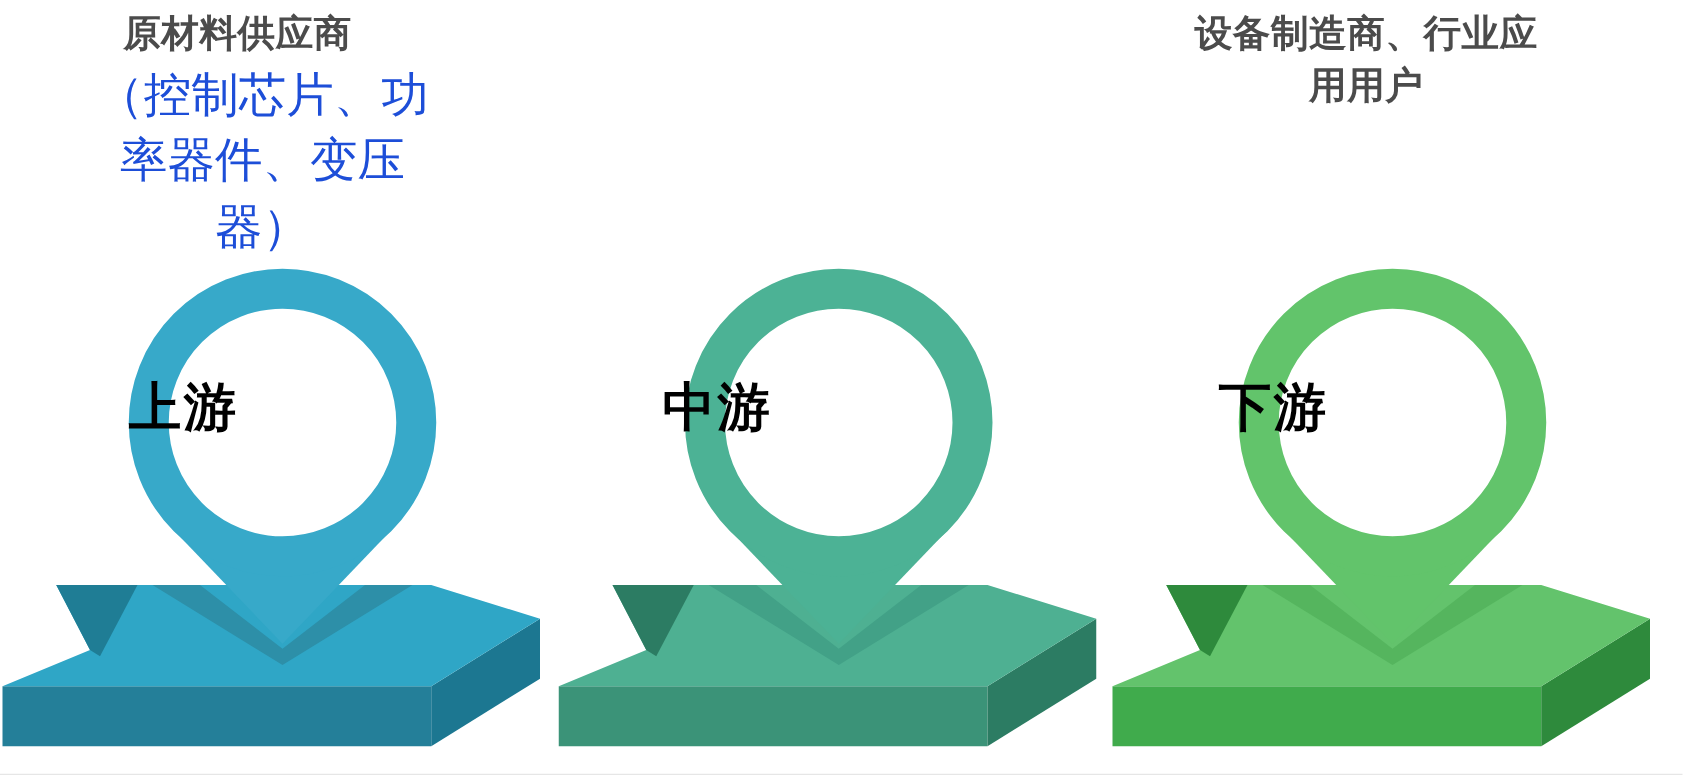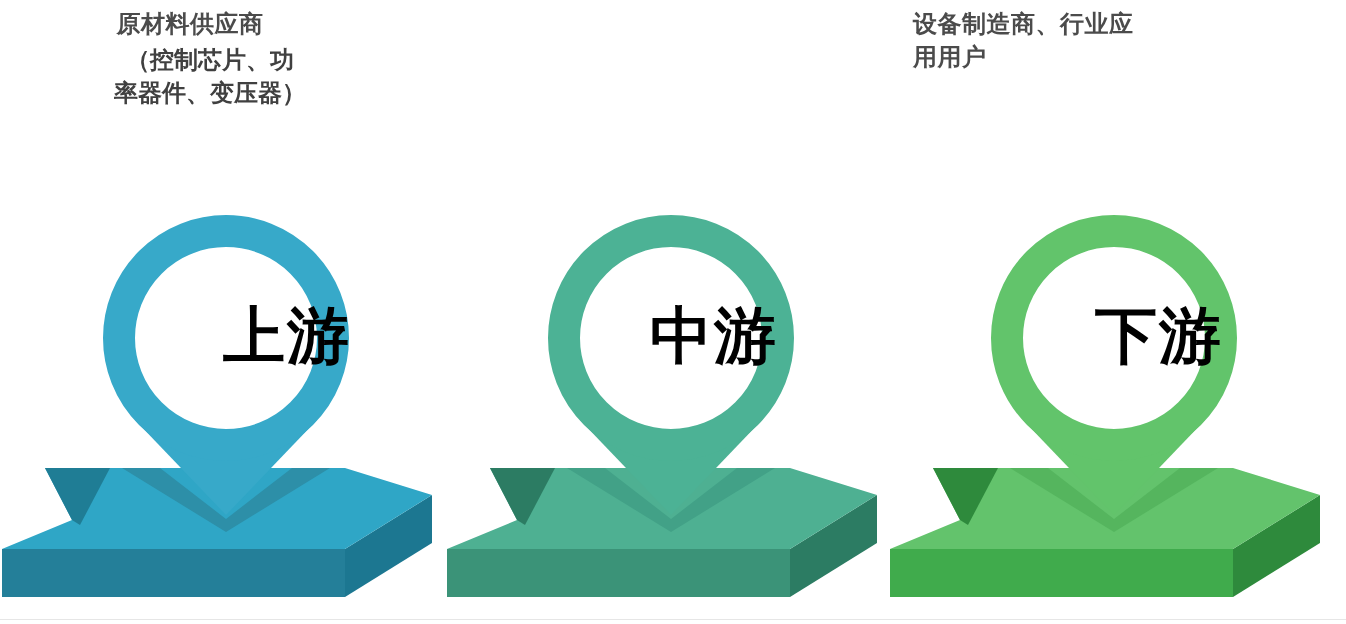--- a/index.html
+++ b/index.html
@@ -25,36 +25,36 @@
   .text-col {
     position: absolute;
     top: 8px;
     width: 400px;
   }
   .col-1 { left: 60px; }
   .col-2 { left: 510px; }
   .col-3 { left: 913px; }
 
   .col-title {
-    font-size: 24px;
+    font-size: 30px;
     font-weight: bold;
     color: #4b4b4b;
     line-height: 1.36;
     letter-spacing: 0.5px;
     white-space: pre-line;
     text-align: left;
   }
   .col-1 .col-title { text-align: center; width: 260px; }
   .col-2 .col-title { text-align: center; width: 290px; }
-  .col-3 .col-title { text-align: left; width: 360px; font-family: Liberation Serif, serif; }
+  .col-3 .col-title { text-align: center; width: 360px; font-family: Liberation Serif, serif; }
 
   .col-sub {
-    font-size: 24px;
-    font-weight: bold;
-    color: #404040;
+    font-size: 38px;
+    font-weight: normal;
+    color: #1d4ed8;
     line-height: 1.38;
     white-space: pre-line;
     text-align: left;
     margin-top: 2px;
   }
   .col-1 .col-sub { width: 300px; text-align: center; }
   .col-2 .col-sub { width: 300px; }
   .col-3 .col-sub { width: 380px; }
 
   
@@ -71,26 +71,26 @@
     position: absolute;
     left: 0;
     top: 619px;
     width: 1346px;
     height: 1px;
     background: #e6e6e6;
   }
 
   .pin-label {
     position: absolute;
-    font-size: 62px;
+    font-size: 42px;
     font-weight: bold;
     color: #000000;
     letter-spacing: 2px;
     line-height: 1;
-    text-align: right;
+    text-align: left;
     white-space: nowrap;
   }
   .pin-label.p1 { left: 103px; top: 305px; width: 248px; }
   .pin-label.p2 { left: 530px; top: 305px; width: 248px; }
   .pin-label.p3 { left: 975px; top: 305px; width: 248px; }
 </style>
 </head>
 <body>
 
 <div class="canvas">

